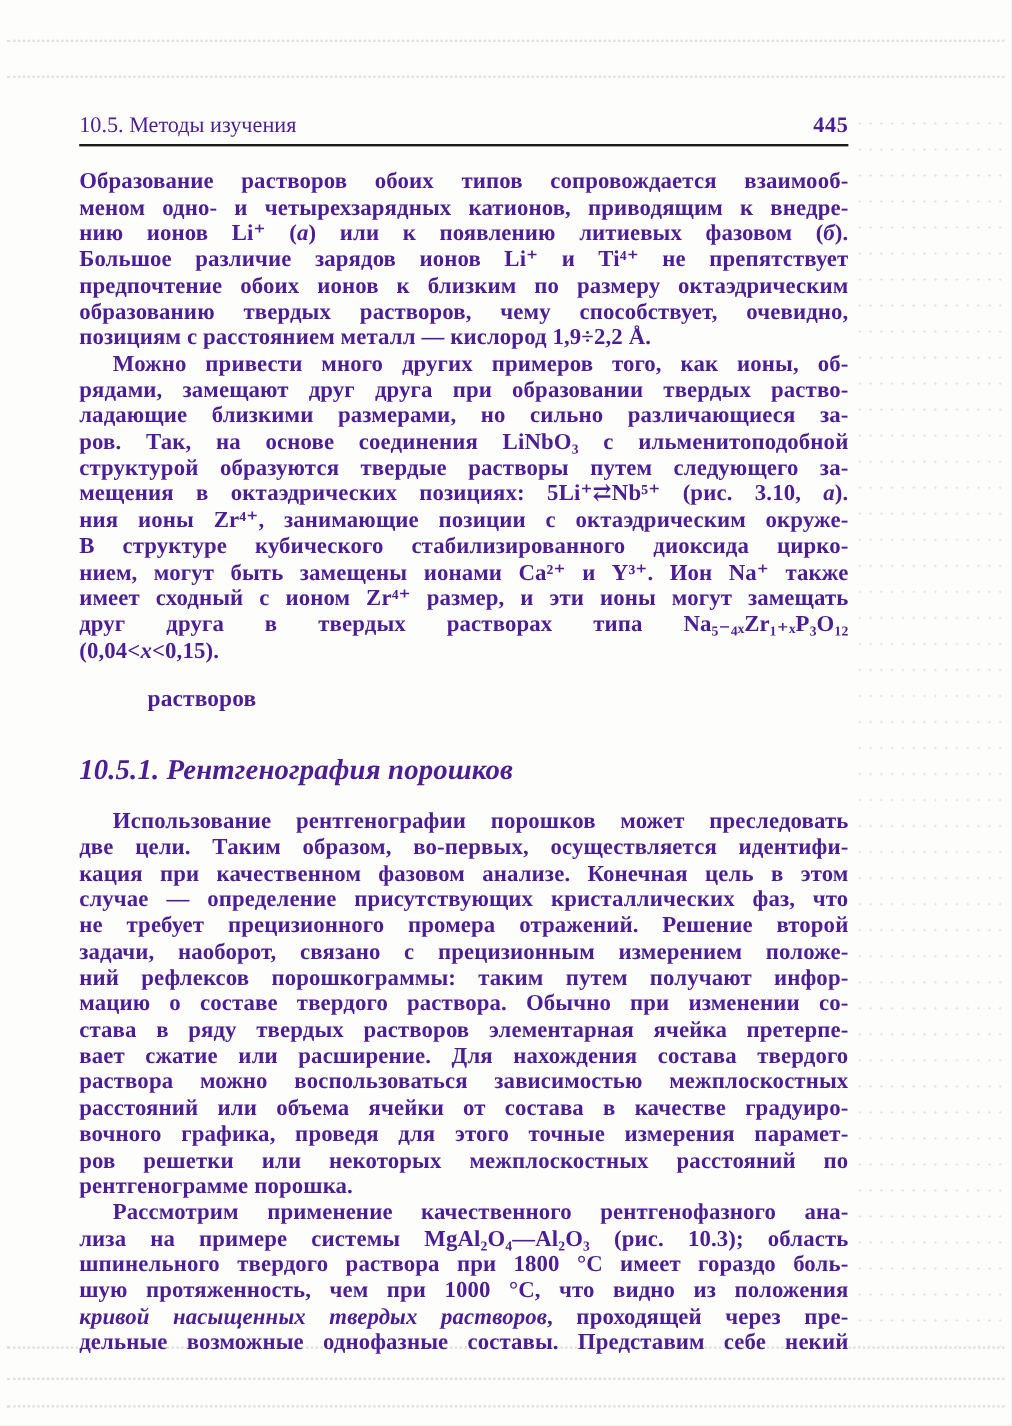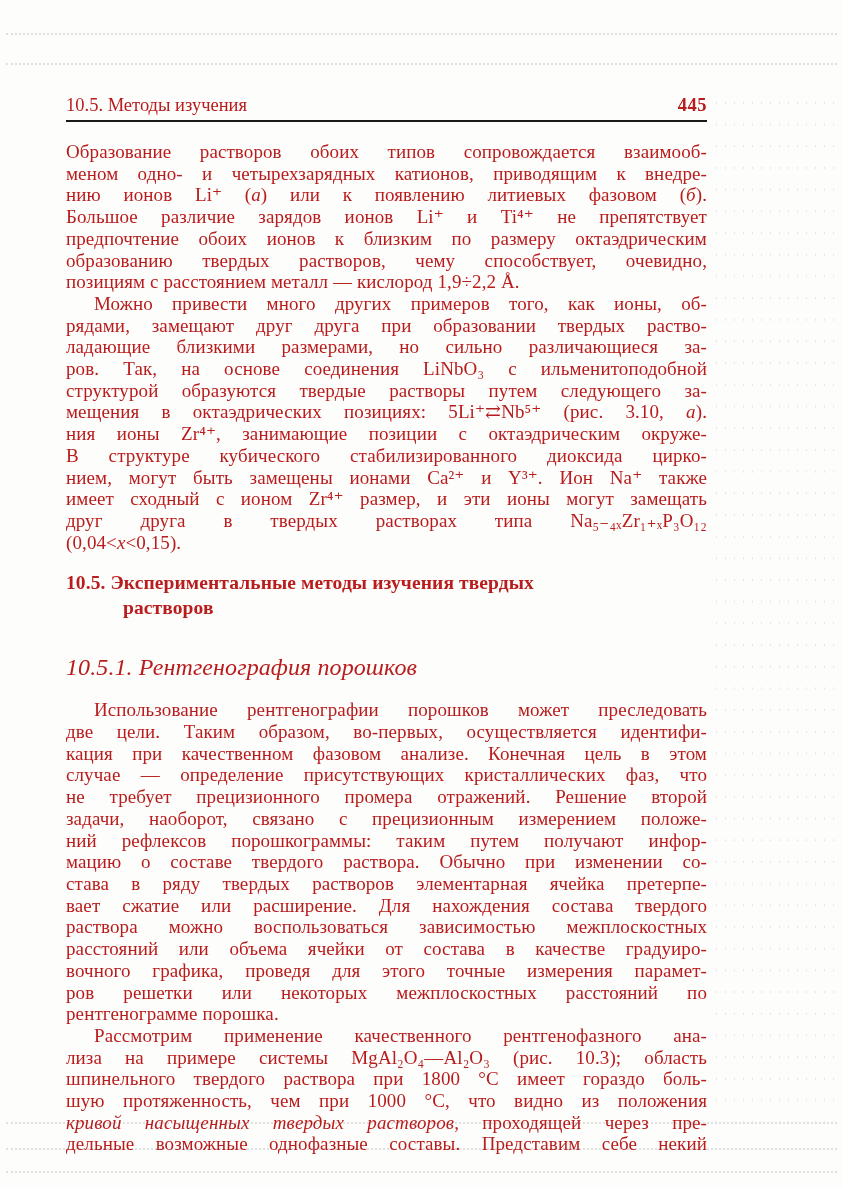--- a/index.html
+++ b/index.html
@@ -2,38 +2,38 @@
 <html><head>
 <meta charset="utf-8">
 <style>
   html,body{margin:0;padding:0;background:#e9e9e9;}
   .page{
     position:relative;
     width:843px;height:1188px;
     background:#fdfdfc;
     overflow:hidden;
     font-family:"Liberation Serif","DejaVu Serif",serif;
-    color:#b91c1c;
+    color:#4c1d95;
   }
   
   .running-header{
     position:absolute;top:95px;left:66px;width:641px;
     display:flex;justify-content:space-between;align-items:flex-end;
     font-size:18.5px;line-height:20px;
     padding-bottom:5px;
     border-bottom:2.5px solid #1a1a1a;
   }
   .running-header .pageno{font-weight:600;letter-spacing:.5px;}
   
   .text-body{
     position:absolute;top:141px;left:66px;width:641px;
     font-size:19px;line-height:21.7px;
     letter-spacing:.1px;
   }
-  .block{margin:0;}
+  .block{margin:0;font-weight:bold;}
   .line{white-space:nowrap;}
   .line.just{
     white-space:normal;
     text-align:justify;
     text-align-last:justify;
     -moz-text-align-last:justify;
   }
   .block.indent .line:first-child{padding-left:28px;}
   .it{font-style:italic;}
   .block.heading{
@@ -95,21 +95,20 @@
         <div class="line just"><span>структурой образуются твердые растворы путем следующего за-</span></div>
         <div class="line just"><span>мещения в октаэдрических позициях: 5Li⁺⇄Nb⁵⁺ (рис. 3.10, </span><span class="it">а</span><span>).</span></div>
         <div class="line just"><span>ния ионы Zr⁴⁺, занимающие позиции с октаэдрическим окруже-</span></div>
         <div class="line just"><span>В структуре кубического стабилизированного диоксида цирко-</span></div>
         <div class="line just"><span>нием, могут быть замещены ионами Ca²⁺ и Y³⁺. Ион Na⁺ также</span></div>
         <div class="line just"><span>имеет сходный с ионом Zr⁴⁺ размер, и эти ионы могут замещать</span></div>
         <div class="line just"><span>друг друга в твердых растворах типа Na₅₋₄ₓZr₁₊ₓP₃O₁₂</span></div>
         <div class="line"><span>(0,04&lt;</span><span class="it">x</span><span>&lt;0,15).</span></div>
       </div>
       <div class="block heading">
-        <div class="line"><span>10.5. Экспериментальные методы изучения твердых</span></div>
         <div class="line hang"><span>растворов</span></div>
       </div>
       <div class="block subheading">
         <div class="line"><span>10.5.1. Рентгенография порошков</span></div>
       </div>
       <div class="block paragraph indent">
         <div class="line just"><span>Использование рентгенографии порошков может преследовать</span></div>
         <div class="line just"><span>две цели. Таким образом, во-первых, осуществляется идентифи-</span></div>
         <div class="line just"><span>кация при качественном фазовом анализе. Конечная цель в этом</span></div>
         <div class="line just"><span>случае — определение присутствующих кристаллических фаз, что</span></div>

